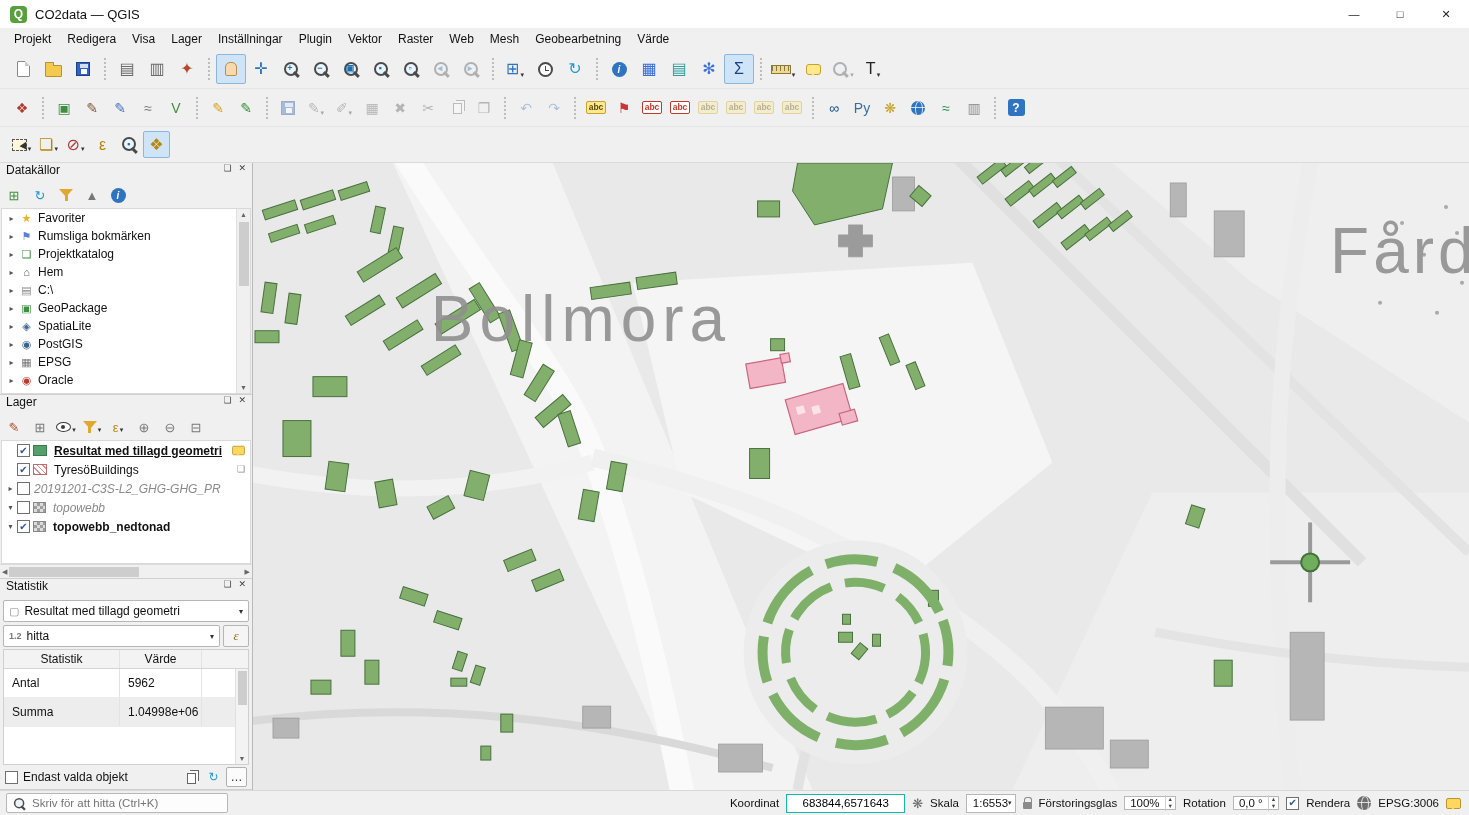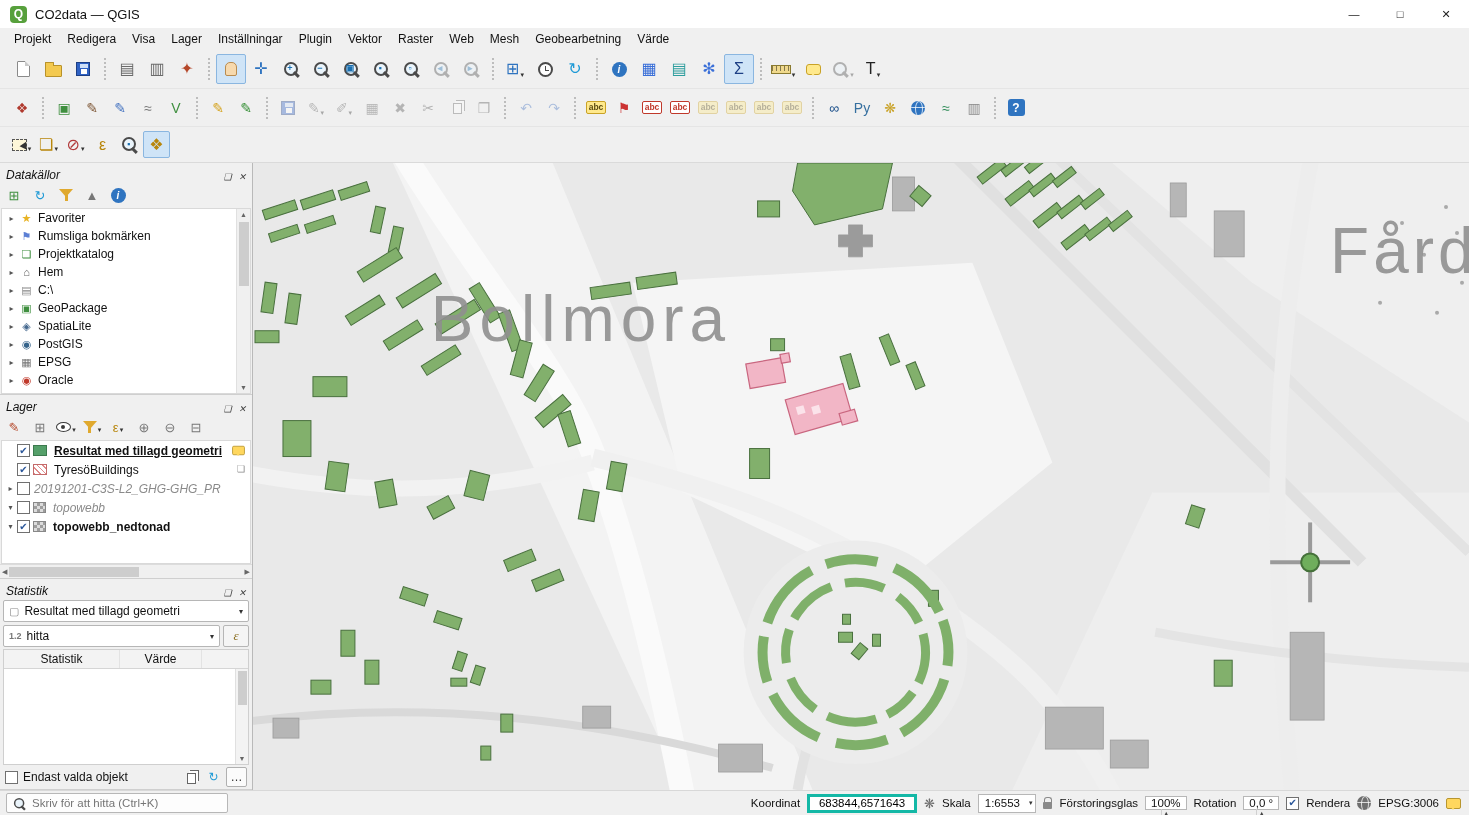--- a/index.html
+++ b/index.html
@@ -73,21 +73,21 @@
 .i-dashedsel{width:15px;height:12px;border:1px dashed #555;background:#fdf6d8;position:relative;}
 .i-dashedsel::after{content:"";position:absolute;right:-4px;bottom:-4px;border:4px solid transparent;border-top:7px solid #333;transform:rotate(-35deg);}
 
 
 .main{display:flex;height:628px;border-top:1px solid #dadada;}
 .sidebar{width:253px;display:flex;flex-direction:column;background:#f0f0f0;border-right:1px solid #b9b9b9;flex:none;}
 .panel{display:flex;flex-direction:column;border-bottom:1px solid #cfcfcf;}
 .p-browser{height:232px;}
 .p-layers{height:184px;}
 .p-stats{flex:1;}
-.ptitle{height:19px;display:flex;align-items:flex-end;padding:0 6px;font-size:12px;flex:none;font-style:italic;}
+.ptitle{height:19px;display:flex;align-items:flex-start;padding:0 6px;font-size:12px;flex:none;}
 .pbtns{margin-left:auto;display:flex;gap:7px;}
 .pbtn{font-size:9px;color:#444;}
 .ptools{display:flex;align-items:center;gap:2px;padding:1px 2px;flex:none;}
 .ptools .tbtn{width:24px;height:24px;}
 .ptools .g{font-size:13px;}
 .treewrap{position:relative;flex:1;background:#fff;border:1px solid #d9d9d9;margin:0 1px;overflow:hidden;}
 .tree{position:absolute;top:0;left:0;right:14px;bottom:0;overflow:hidden;}
 .trow{height:18px;display:flex;align-items:center;padding-left:3px;white-space:nowrap;}
 .exp{width:13px;font-size:8px;color:#555;text-align:center;flex:none;}
 .ticon{width:17px;text-align:center;font-size:11px;flex:none;}
@@ -139,24 +139,24 @@
 
 
 .mapwrap{flex:1;position:relative;background:#e9e9e9;overflow:hidden;}
 .mapwrap svg{position:absolute;inset:0;font-family:"Liberation Sans",sans-serif;}
 
 
 .statusbar{height:25px;display:flex;align-items:center;gap:7px;padding:0 8px 0 6px;background:#f0f0f0;font-size:11.5px;border-top:1px solid #d8d8d8;}
 .locator{width:222px;height:20px;background:#fdfdfd;border:1px solid #b7b7b7;border-radius:2px;display:flex;align-items:center;padding:0 4px;gap:4px;flex:none;}
 .locator .i-mag{transform:scale(.75);}
 .locator input{border:none;outline:none;flex:1;font-size:11.5px;background:transparent;font-family:inherit;color:#333;}
-.coordbox{width:110px;height:19px;border:3px solid #14b8a6;background:#fff;text-align:center;font-size:11.5px;font-family:inherit;}
-.combo{height:19px;border:1px solid #b7b7b7;background:#fff;display:flex;align-items:center;padding:0 3px 0 6px;gap:9px;}
+.coordbox{width:119px;height:19px;border:1px solid #14b8a6;background:#fff;text-align:center;font-size:11.5px;font-family:inherit;}
+.combo{height:19px;border:1px solid #b7b7b7;background:#fff;display:flex;align-items:center;padding:0 3px 0 6px;gap:0;}
 .combo .caret{align-self:center;margin:0;font-size:7px;}
-.spin{height:14px;border:1px solid #b7b7b7;background:#fff;display:flex;align-items:center;flex-direction:column;}
+.spin{height:14px;border:1px solid #b7b7b7;background:#fff;display:flex;align-items:center;}
 .spin .val{padding:0 5px;}
 .updown{display:flex;flex-direction:column;border-left:1px solid #d0d0d0;font-size:5.5px;color:#444;padding:1px 2px;line-height:1.2;}
 .sb-cb{width:13px;height:13px;border:1px solid #707070;background:#fff;display:flex;align-items:center;justify-content:center;font-size:10px;color:#2b579a;line-height:1;flex:none;}
 .pushright{margin-left:auto;}
 </style>
 </head>
 <body>
 
 <div class="titlebar">
   <span class="appicon">Q</span>
@@ -612,20 +612,28 @@
           <span>hitta</span>
           <span class="caret">▾</span>
         </div>
         <button class="epsbtn">ε</button>
       </div>
       <div class="stats-tablewrap">
         <div id="stats-table">
             <div class="srow head">
               <div class="scell c1">Statistik</div>
               <div class="scell c2">Värde</div>
+            </div>
+            <div class="srow">
+              <div class="scell c1">Antal</div>
+              <div class="scell c2">5962</div>
+            </div>
+            <div class="srow alt">
+              <div class="scell c1">Summa</div>
+              <div class="scell c2">1.04998e+06</div>
             </div>
           </div>
         <div class="stscroll">
           <span class="stthumb"></span>
           <span class="sarr bottom">▼</span>
         </div>
       </div>
       <div class="statsbottom">
         <span class="cb"></span>
         <span>Endast valda objekt</span>

